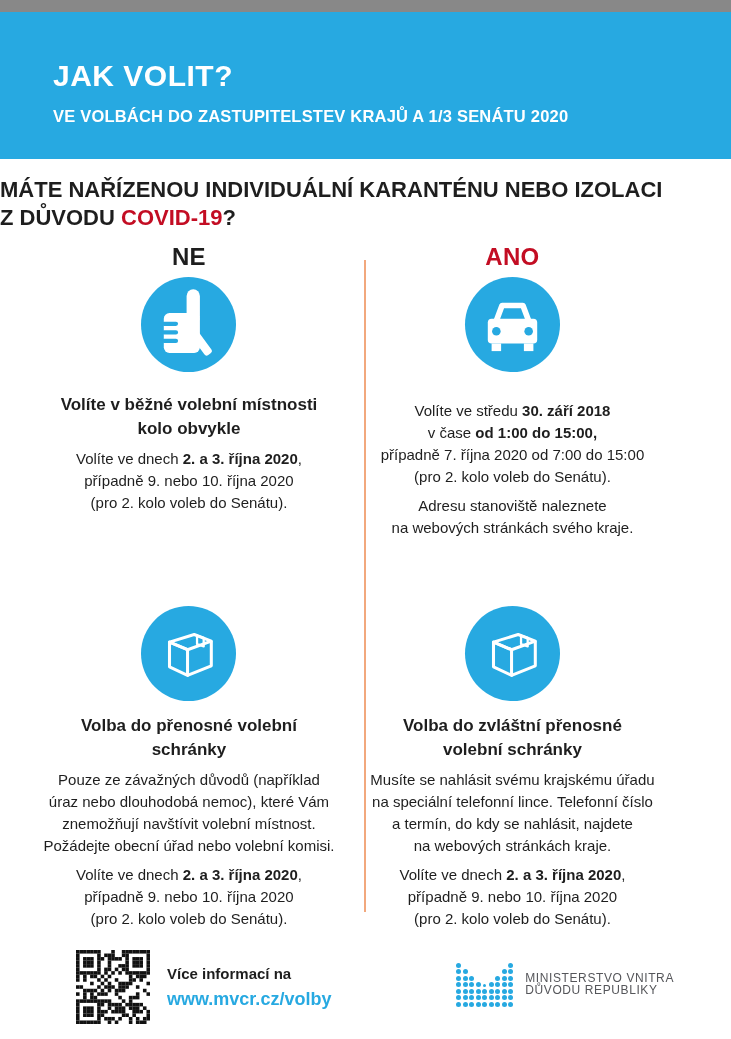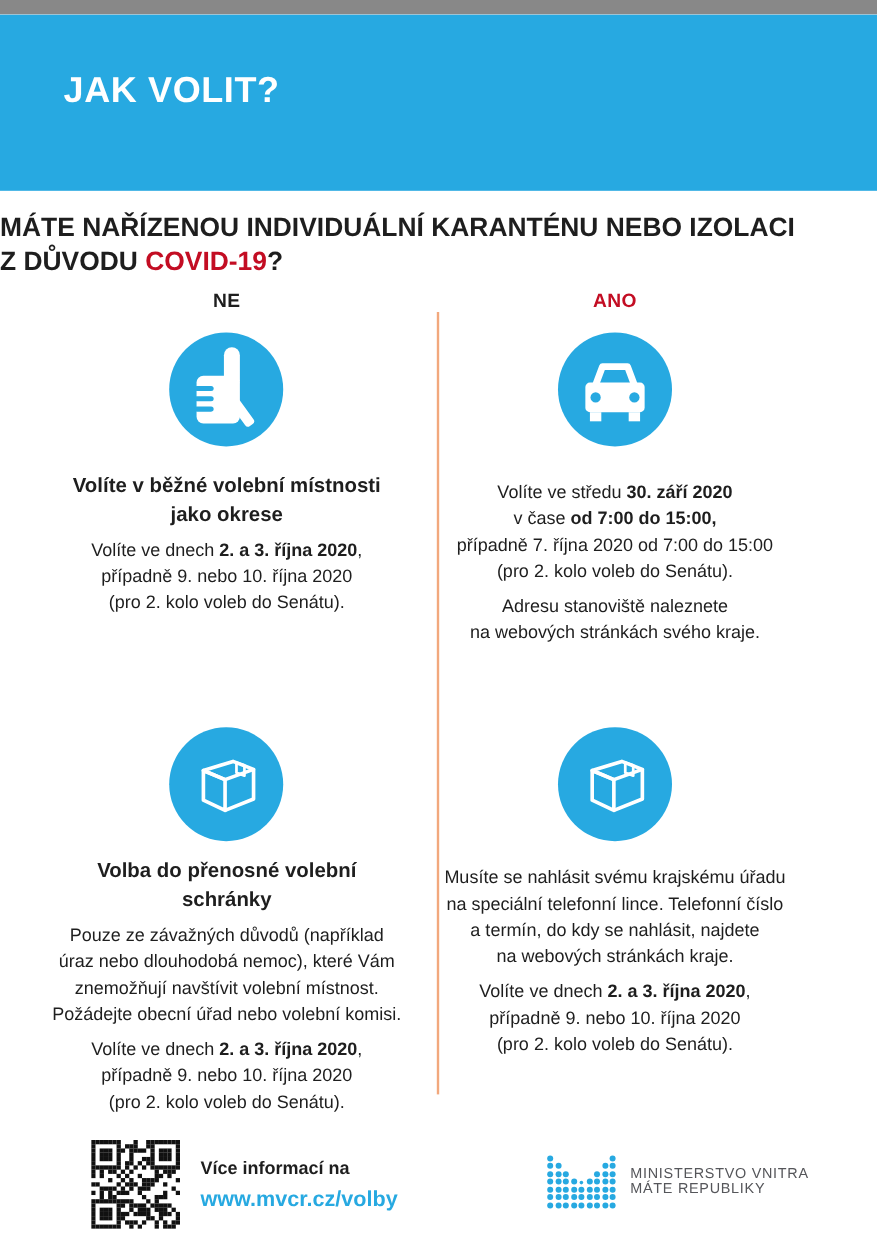--- a/index.html
+++ b/index.html
@@ -21,21 +21,21 @@
   .banner .subtitle{margin-top:14px;font-size:16.5px;font-weight:bold;letter-spacing:.2px;}
   
   .question{margin-top:17px;text-align:left;font-size:22px;font-weight:bold;line-height:28px;}
   .question .red{color:var(--alert-red);}
   
   .columns{position:relative;display:flex;margin-top:11px;}
   .divider{position:absolute;left:364px;top:17px;width:2px;height:652px;background:var(--divider-orange);}
   .col{box-sizing:border-box;text-align:center;}
   .col-left{width:365px;padding-left:34px;}
   .col-right{width:410px;padding-right:50px;}
-  .col-label{height:34px;font-size:16px;font-weight:bold;letter-spacing:.3px;}
+  .col-label{height:34px;font-size:24px;font-weight:bold;letter-spacing:.3px;}
   .col-label.red{color:var(--alert-red);}
   .circle{width:95px;height:95px;border-radius:50%;background:var(--brand-blue);margin:0 auto;display:flex;align-items:center;justify-content:center;}
   .circle svg{width:95px;height:95px;display:block;}
   .block1{height:234px;box-sizing:border-box;padding-top:21px;}
   .block2{padding-top:13px;}
   .col h2{margin:0;font-size:17px;line-height:24px;font-weight:bold;white-space:pre-line;}
   .col p{margin:7px 0 0;font-size:15px;line-height:22px;white-space:pre-line;}
   .col p .b{font-weight:bold;}
   
   .footer{display:flex;align-items:flex-start;margin-top:20px;padding:0 57px 0 76px;}
@@ -51,20 +51,21 @@
   .logo-dots .dot.small{width:3.5px;height:3.5px;left:1.2px;top:2px;}
   .mtext{margin-left:11px;font-size:12px;line-height:11.5px;letter-spacing:.6px;color:var(--logo-gray);text-align:left;}
 </style>
 </head>
 <body>
 
 <div class="page">
 
   <header class="banner">
     <h1>JAK VOLIT?</h1>
+    <div class="subtitle">VE VOLBÁCH DO ZASTUPITELSTEV KRAJŮ A 1/3 SENÁTU 2020</div>
   </header>
 
   <div class="question">
     <span>MÁTE NAŘÍZENOU INDIVIDUÁLNÍ KARANTÉNU NEBO IZOLACI</span><br>
     <span>Z DŮVODU </span><span class="red">COVID-19</span><span>?</span>
   </div>
 
   <div class="columns">
     <div class="divider"></div>
 
@@ -81,21 +82,21 @@
           <g fill="var(--brand-blue)">
             <rect x="22" y="47" width="17" height="4.5" rx="2.2"></rect>
             <rect x="22" y="56" width="17" height="4.5" rx="2.2"></rect>
             <rect x="22" y="65" width="17" height="4.5" rx="2.2"></rect>
           </g>
         </svg>
       </div>
 
       <div class="block1">
         <h2>Volíte v běžné volební místnosti
-jako okrese</h2>
+kolo obvykle</h2>
         <p><span>Volíte ve dnech </span><span class="b">2. a 3. října 2020</span><span>,
 případně 9. nebo 10. října 2020
 (pro 2. kolo voleb do Senátu).</span></p>
       </div>
 
       <div class="circle">
         <svg viewBox="0 0 100 100" aria-hidden="true" fill="none" stroke="#ffffff" stroke-width="3.2" stroke-linejoin="round">
           <path d="M30 38 L56 30 L74 37 L49 46 Z"></path>
           <path d="M30 38 L30 64 L49 73 L49 46 Z"></path>
           <path d="M74 37 L74 63 L49 73"></path>
@@ -124,38 +125,40 @@
           <path d="M33 46 L39 30 H61 L67 46" fill="none" stroke="#ffffff" stroke-width="6" stroke-linejoin="round"></path>
           <rect x="24" y="44" width="52" height="26" rx="4" fill="#ffffff"></rect>
           <circle cx="33" cy="57" r="4.5" fill="var(--brand-blue)"></circle>
           <circle cx="67" cy="57" r="4.5" fill="var(--brand-blue)"></circle>
           <rect x="28" y="70" width="10" height="8" fill="#ffffff"></rect>
           <rect x="62" y="70" width="10" height="8" fill="#ffffff"></rect>
         </svg>
       </div>
 
       <div class="block1">
-        <p><span>Volíte ve středu </span><span class="b">30. září 2020</span><span>
-v čase </span><span class="b">od 7:00 do 15:00,</span><span>
+        <p><span>Volíte ve středu </span><span class="b">30. září 2018</span><span>
+v čase </span><span class="b">od 1:00 do 15:00,</span><span>
 případně 7. října 2020 od 7:00 do 15:00
 (pro 2. kolo voleb do Senátu).</span></p>
         <p>Adresu stanoviště naleznete
 na webových stránkách svého kraje.</p>
       </div>
 
       <div class="circle">
         <svg viewBox="0 0 100 100" aria-hidden="true" fill="none" stroke="#ffffff" stroke-width="3.2" stroke-linejoin="round">
           <path d="M30 38 L56 30 L74 37 L49 46 Z"></path>
           <path d="M30 38 L30 64 L49 73 L49 46 Z"></path>
           <path d="M74 37 L74 63 L49 73"></path>
           <path d="M59 31 L66 33.5 L66 42.5 L59 40 Z" stroke-width="2.4"></path>
         </svg>
       </div>
 
       <div class="block2">
+        <h2>Volba do zvláštní přenosné
+volební schránky</h2>
         <p>Musíte se nahlásit svému krajskému úřadu
 na speciální telefonní lince. Telefonní číslo
 a termín, do kdy se nahlásit, najdete
 na webových stránkách kraje.</p>
         <p><span>Volíte ve dnech </span><span class="b">2. a 3. října 2020</span><span>,
 případně 9. nebo 10. října 2020
 (pro 2. kolo voleb do Senátu).</span></p>
       </div>
     </section>
   </div>
@@ -561,18 +564,18 @@
           </span>
           <span class="cell">
             <span class="dot"></span>
           </span>
           <span class="cell">
             <span class="dot"></span>
           </span>
         </div>
       <div class="mtext">
         <span>MINISTERSTVO VNITRA</span><br>
-        <span>MÁTE REPUBLIKY</span>
+        <span>DŮVODU REPUBLIKY</span>
       </div>
     </div>
   </footer>
 
 </div>
 
 </body></html>

